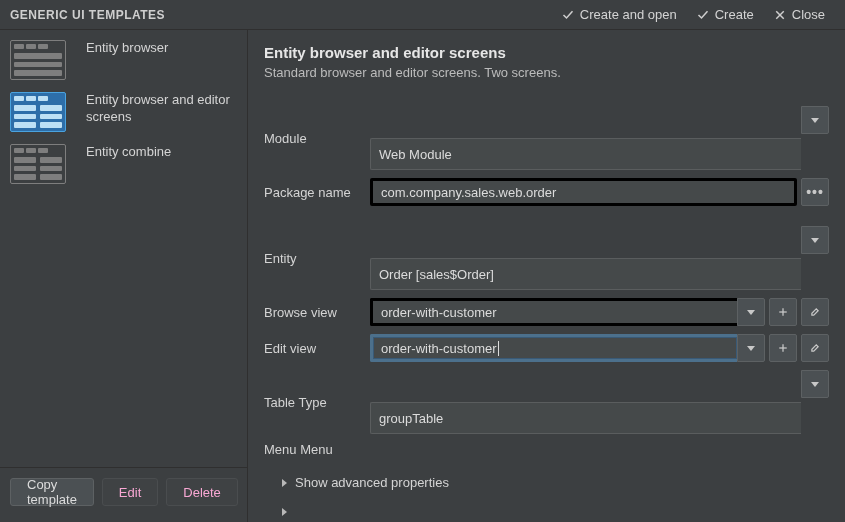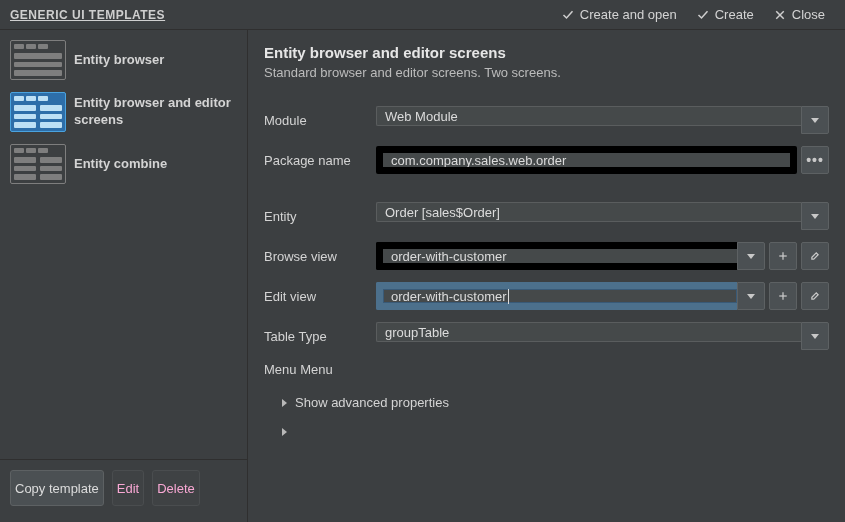--- a/index.html
+++ b/index.html
@@ -1,65 +1,65 @@
 <!DOCTYPE html>
 <html><head>
 <meta charset="utf-8">
 <style>
   * { box-sizing: border-box; margin: 0; padding: 0; }
   html, body { width: 845px; height: 522px; overflow: hidden; font-family: "Segoe UI", Arial, sans-serif; font-size: 13px; color: #d4d4d4; background: #2b2b2b; }
   .window { display: flex; flex-direction: column; width: 100%; height: 100%; background: #3c3f41; }
   .titlebar { display: flex; align-items: center; height: 30px; padding: 0 10px; background: #3c3f41; border-bottom: 1px solid #2f2f2f; }
-  .titlebar .title { font-weight: 600; letter-spacing: .5px; color: #cfcfcf; font-size: 12px; text-decoration: underline; }
+  .titlebar .title { font-weight: 600; letter-spacing: .5px; color: #cfcfcf; font-size: 12px; }
   .titlebar .spacer { flex: 1; }
   .tb-action { display: inline-flex; align-items: center; gap: 6px; padding: 12px 10px; height: 30px; color: #d4d4d4; cursor: pointer; }
   .tb-action svg { width: 12px; height: 12px; stroke: #cfcfcf; fill: none; stroke-width: 2; }
 
   .body { display: flex; flex: 1; min-height: 0; }
   .sidebar { width: 248px; background: #3c3f41; border-right: 1px solid #2f2f2f; display: flex; flex-direction: column; padding: 4px 0; }
-  .sb-item { display: flex; align-items: center; gap: 8px; padding: 6px 10px; cursor: pointer; font-weight: bold; }
+  .sb-item { display: flex; align-items: flex-start; gap: 20px; padding: 6px 10px; cursor: pointer; }
   .sb-item.active { background: #3c3f41; }
   .sb-icon { width: 56px; height: 40px; border: 1px solid #7e7e7e; border-radius: 2px; background: #3c3f41; position: relative; overflow: hidden; flex-shrink: 0; }
   .sb-item.active .sb-icon { border-color: #4aa3df; background: #2d6ea9; }
   .sb-tabbar { position:absolute; top:3px; left:3px; right:3px; height:5px; display:flex; gap:2px; }
   .sb-tabbar .tb { flex:none; width:10px; height:5px; background:#7e7e7e; border-radius:1px; }
   .sb-item.active .sb-tabbar .tb { background:#bde0f5; }
   .sb-rows { position:absolute; top:12px; bottom:3px; display:flex; flex-direction:column; gap:3px; }
   .sb-rows.full { left:3px; right:3px; }
   .sb-rows.left { left:3px; width:22px; }
   .sb-rows.right { right:3px; width:22px; }
   .sb-rows .r { flex:1; background:#7e7e7e; border-radius:1px; }
   .sb-item.active .sb-rows .r { background:#bde0f5; }
   .sb-label { color: #d4d4d4; line-height: 1.3; }
 
   .main { flex: 1; padding: 14px 16px 10px 16px; overflow: auto; background: #3c3f41; }
   .h1 { font-size: 15px; font-weight: 600; color: #e6e6e6; margin-bottom: 4px; }
   .desc { color: #bcbcbc; margin-bottom: 26px; }
-  .form { display: grid; grid-template-columns: 100px 1fr; row-gap: 8px; column-gap: 6px; align-items:center;gap:12px; }
+  .form { display: grid; grid-template-columns: 100px 1fr; row-gap: 8px; column-gap: 6px; align-items:center; }
   .form .lbl { color: #d4d4d4; }
   .spacer-row { height: 4px; grid-column: 1 / -1; }
 
   .field-row { display: flex; gap: 4px; align-items: stretch; }
-  .input { flex: 1; height: 28px; padding: 0 8px; background: #45494a; color: #dcdcdc; border: 7px solid #000000; border-radius: 2px; outline: none; font-family: inherit; font-size: 13px; }
+  .input { flex: 1; height: 28px; padding: 0 8px; background: #45494a; color: #dcdcdc; border: 3px solid #000000; border-radius: 2px; outline: none; font-family: inherit; font-size: 13px; }
   .input.focused { border-color: #4c708c; box-shadow: 0 0 0 1px #395a77 inset; background:#45494a; }
-  .select { flex:1; height: 20px; display:flex; align-items:center; padding: 0 8px; background:#45494a; color:#dcdcdc; border:1px solid #5a5d5e; border-radius:2px; cursor:pointer; }
+  .select { flex:1; height: 32px; display:flex; align-items:center; padding: 0 8px; background:#45494a; color:#dcdcdc; border:1px solid #5a5d5e; border-radius:2px; cursor:pointer;margin-top:32px; }
   .combo { flex:1; display:flex; align-items:stretch; }
   .combo .input, .combo .select { border-top-right-radius:0; border-bottom-right-radius:0; border-right:none; }
   .combo.focused .input { border-color:#4c708c; }
   .btn { width: 28px; height: 28px; display:flex; align-items:center; justify-content:center; background:#4b5053; border:1px solid #5d6163; border-radius:2px; cursor:pointer; }
   .btn.caret-join { border-top-left-radius:0; border-bottom-left-radius:0; }
   .btn svg { width:10px; height:10px; stroke:#c8c8c8; fill:none; stroke-width:2; }
   .btn.ell { font-weight:bold; color:#c8c8c8; font-size:14px; line-height:1; letter-spacing:1px; }
   .caret-down { width:0; height:0; border-left:4px solid transparent; border-right:4px solid transparent; border-top:5px solid #c8c8c8; }
   .caret-right-sm { width:0; height:0; border-top:4px solid transparent; border-bottom:4px solid transparent; border-left:5px solid #b8b8b8; display:inline-block; margin-right:8px; }
 
   .disclosure { display:flex; align-items:center; margin: 18px 0 6px 18px; cursor:pointer; color:#d4d4d4; }
 
   .footer { display:flex; gap:8px; padding: 10px 10px 12px 10px; border-top: 1px solid #2f2f2f; align-items:center; }
-  .fbtn { height: 36px; padding: 0 4px; display:flex; align-items:center; justify-content:center; background:#4b5053; border:1px solid #5d6163; border-radius:3px; color:#dcdcdc; cursor:pointer; }
+  .fbtn { height: 28px; padding: 0 16px; display:flex; align-items:center; justify-content:center; background:#4b5053; border:1px solid #5d6163; border-radius:3px; color:#dcdcdc; cursor:pointer; }
   .fbtn.disabled { color:#f9a8d4; background:#3f4244; border-color:#4a4d4f; cursor:default; }
 
   .cursor { display:inline-block; width:1px; height:15px; background:#dcdcdc; vertical-align:middle; margin-left:1px; }
 </style>
 </head>
 <body>
 
 <div class="window">
   <div class="titlebar">
     <span class="title">GENERIC UI TEMPLATES</span>

